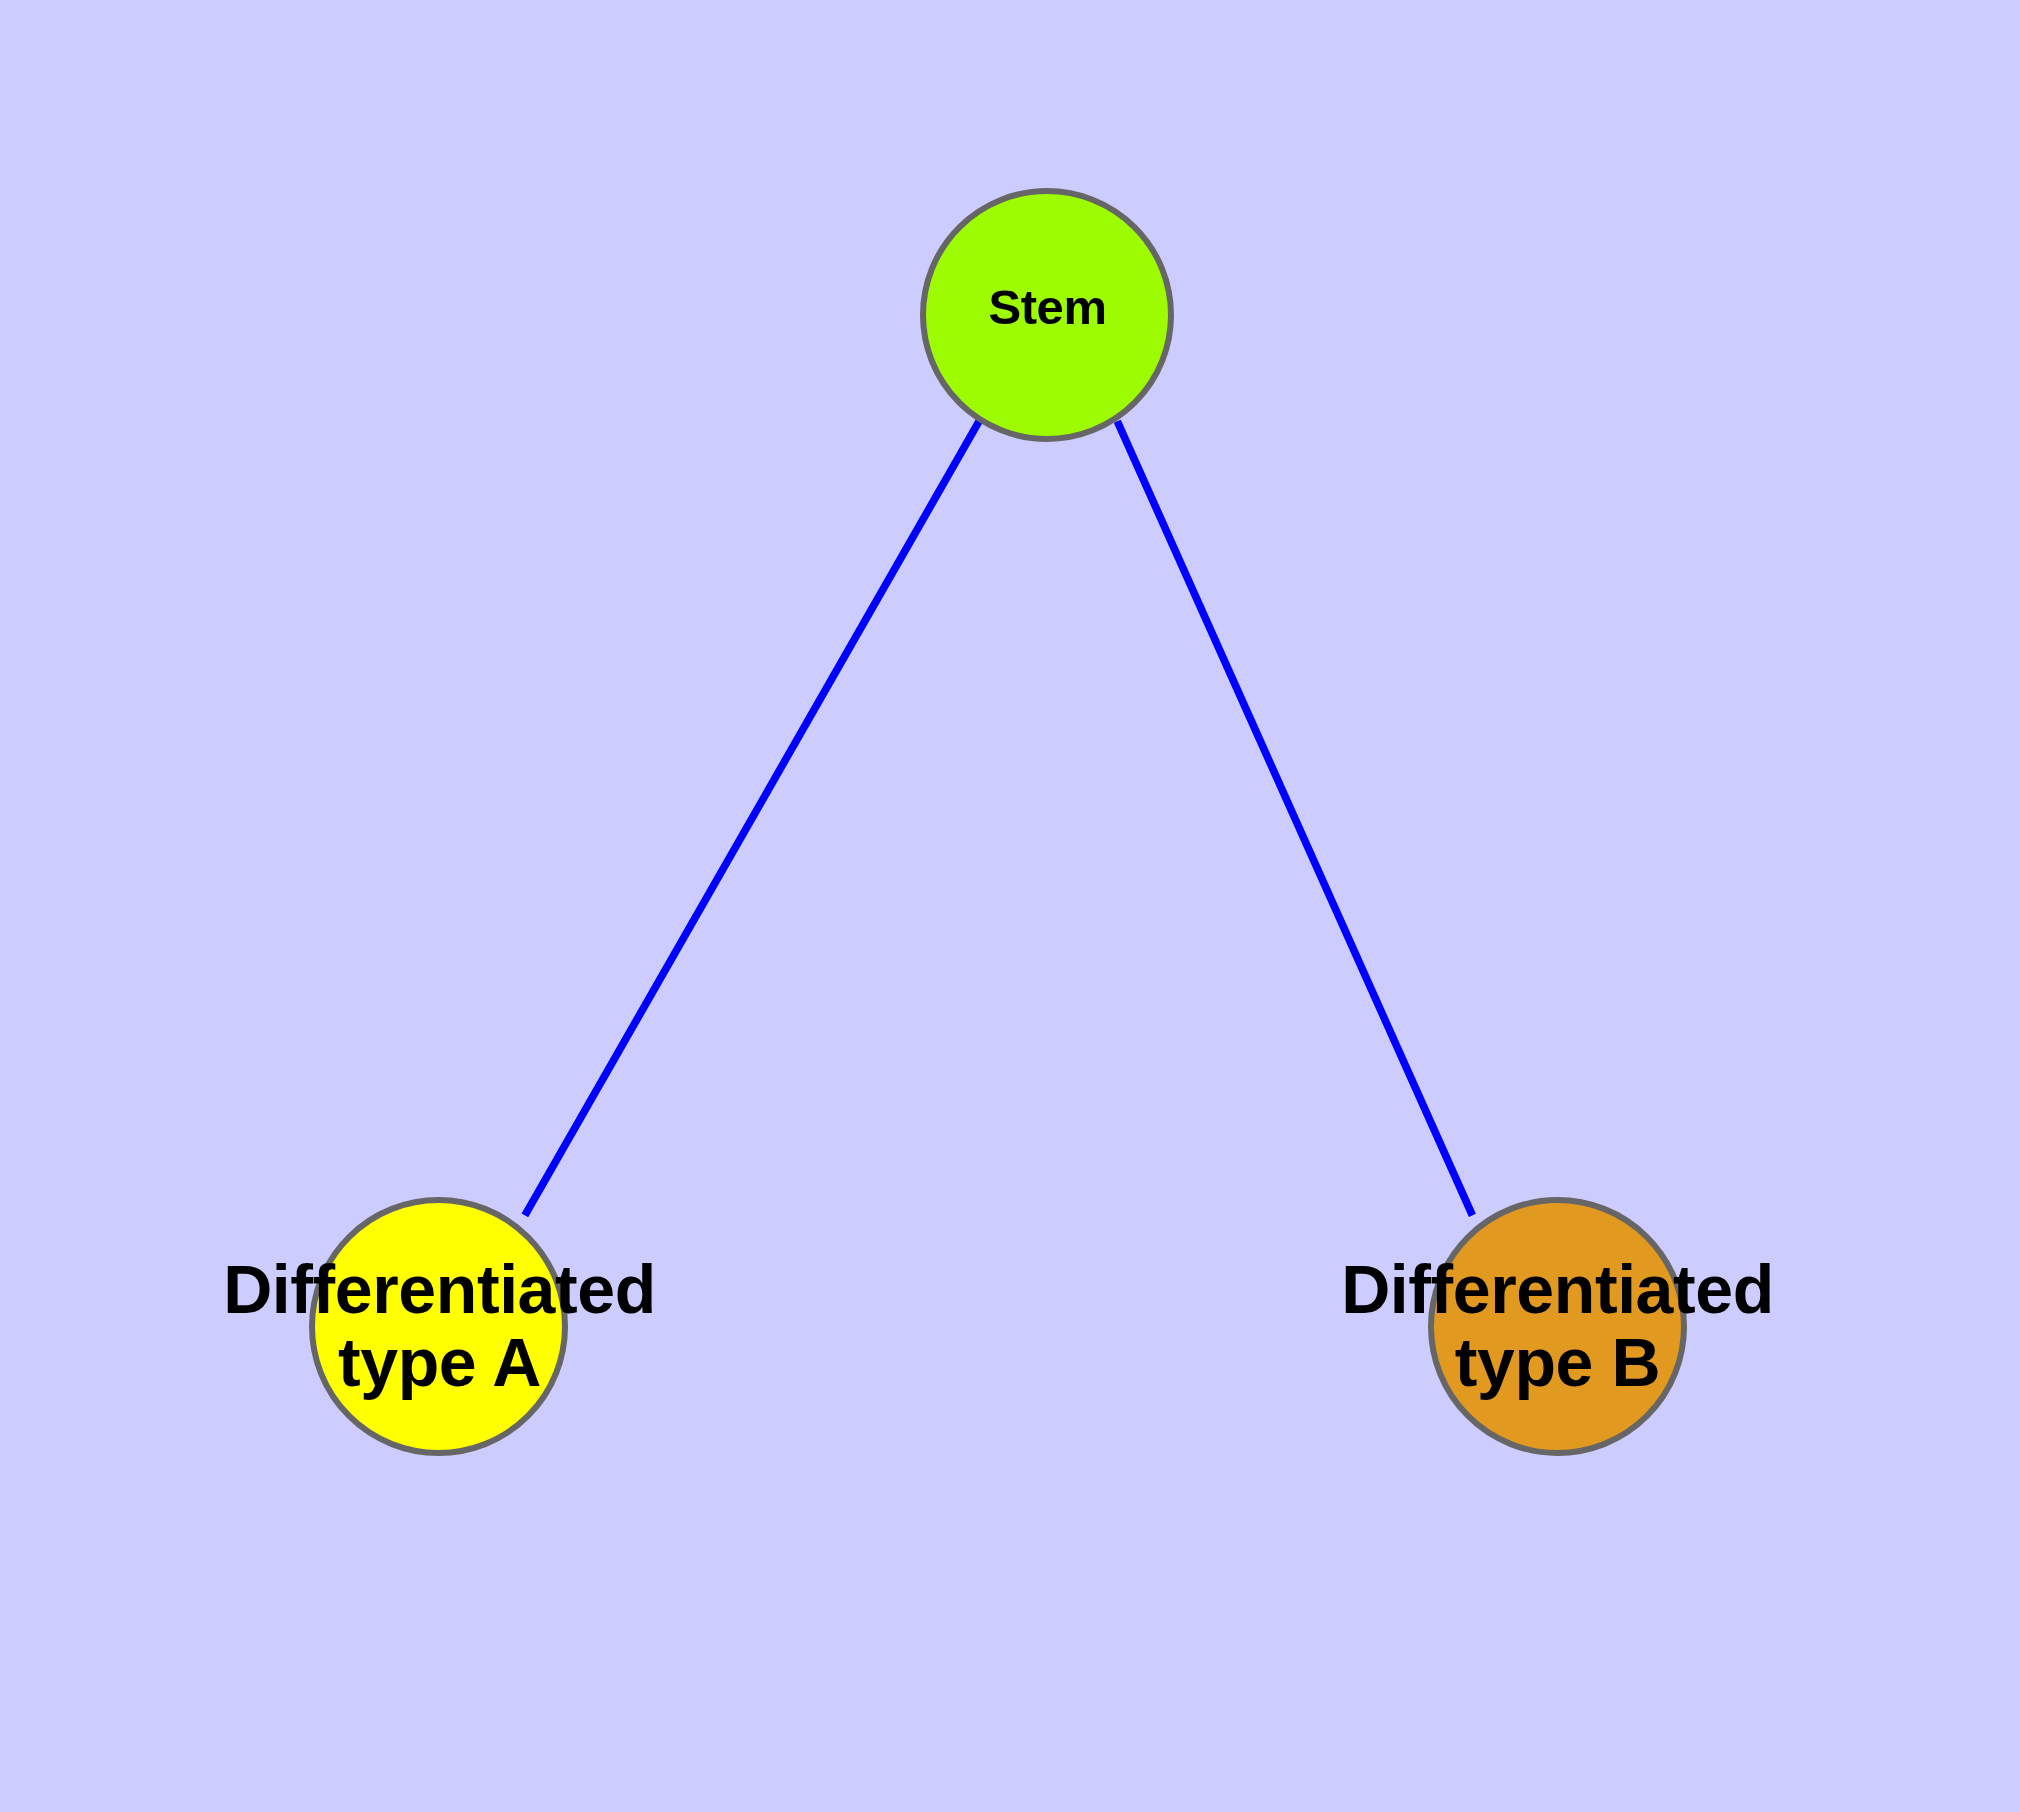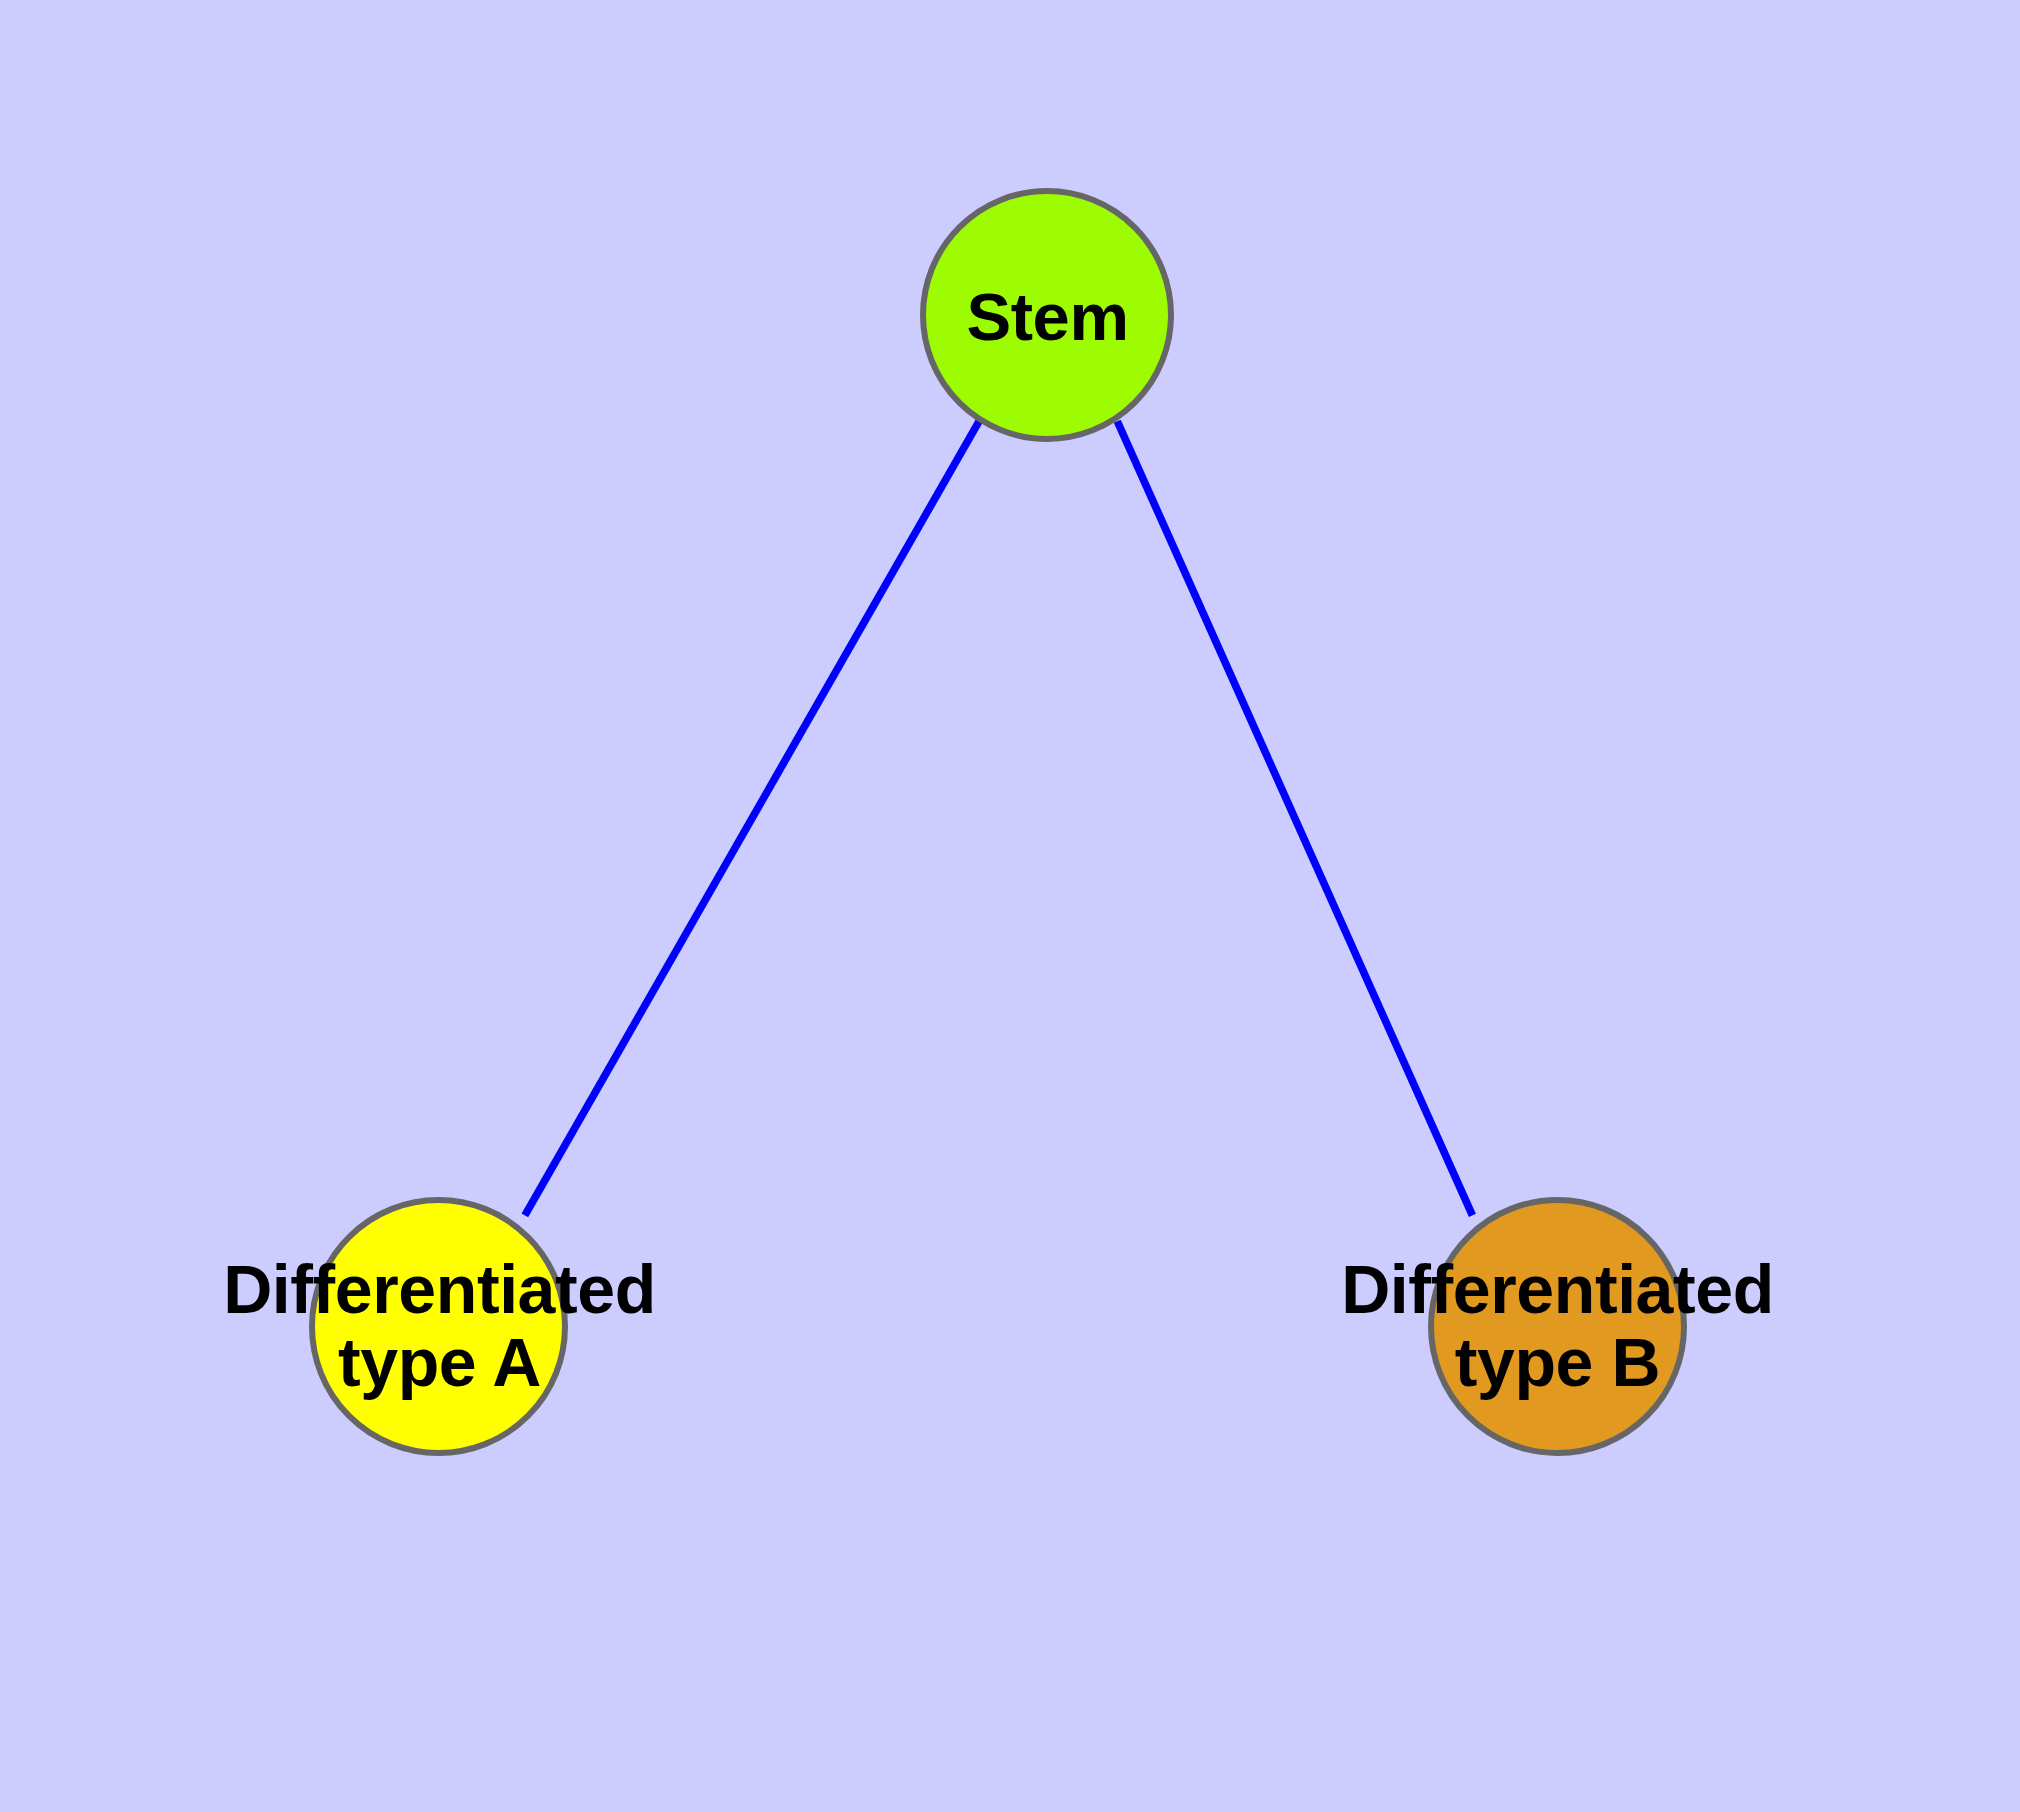--- a/index.html
+++ b/index.html
@@ -50,20 +50,20 @@
 
   <svg id="edge-layer" viewBox="0 0 2384 2138">
     <line class="graph-edge" x1="1155" y1="497" x2="619" y2="1434" stroke="#0000ff" stroke-width="9"></line>
     <line class="graph-edge" x1="1318" y1="497" x2="1737" y2="1434" stroke="#0000ff" stroke-width="9"></line>
   </svg>
 
   <div class="node" style="left: 920px; top: 188px; width: 254px; height: 254px; background: rgb(157, 252, 2); border-color: rgb(102, 102, 102);"></div>
   <div class="node" style="left: 309px; top: 1197px; width: 259px; height: 259px; background: rgb(255, 255, 0); border-color: rgb(102, 102, 102);"></div>
   <div class="node" style="left: 1428px; top: 1197px; width: 259px; height: 259px; background: rgb(226, 153, 31); border-color: rgb(102, 102, 102);"></div>
 
-  <div class="node-label" style="font-size: 67px; color: rgb(0, 0, 0); width: 1017px; left: 539px; top: 281px;">Stem</div>
+  <div class="node-label" style="font-size: 49px; color: rgb(0, 0, 0); width: 1017px; left: 539px; top: 281px;">Stem</div>
   <div class="node-label" style="font-size: 68px; color: rgb(0, 0, 0); width: 1017px; left: -69px; top: 1253px;">Differentiated
 type A</div>
   <div class="node-label" style="font-size: 68px; color: rgb(0, 0, 0); width: 1017px; left: 1049px; top: 1253px;">Differentiated
 type B</div>
 
 </div>
 
 
 </body></html>

